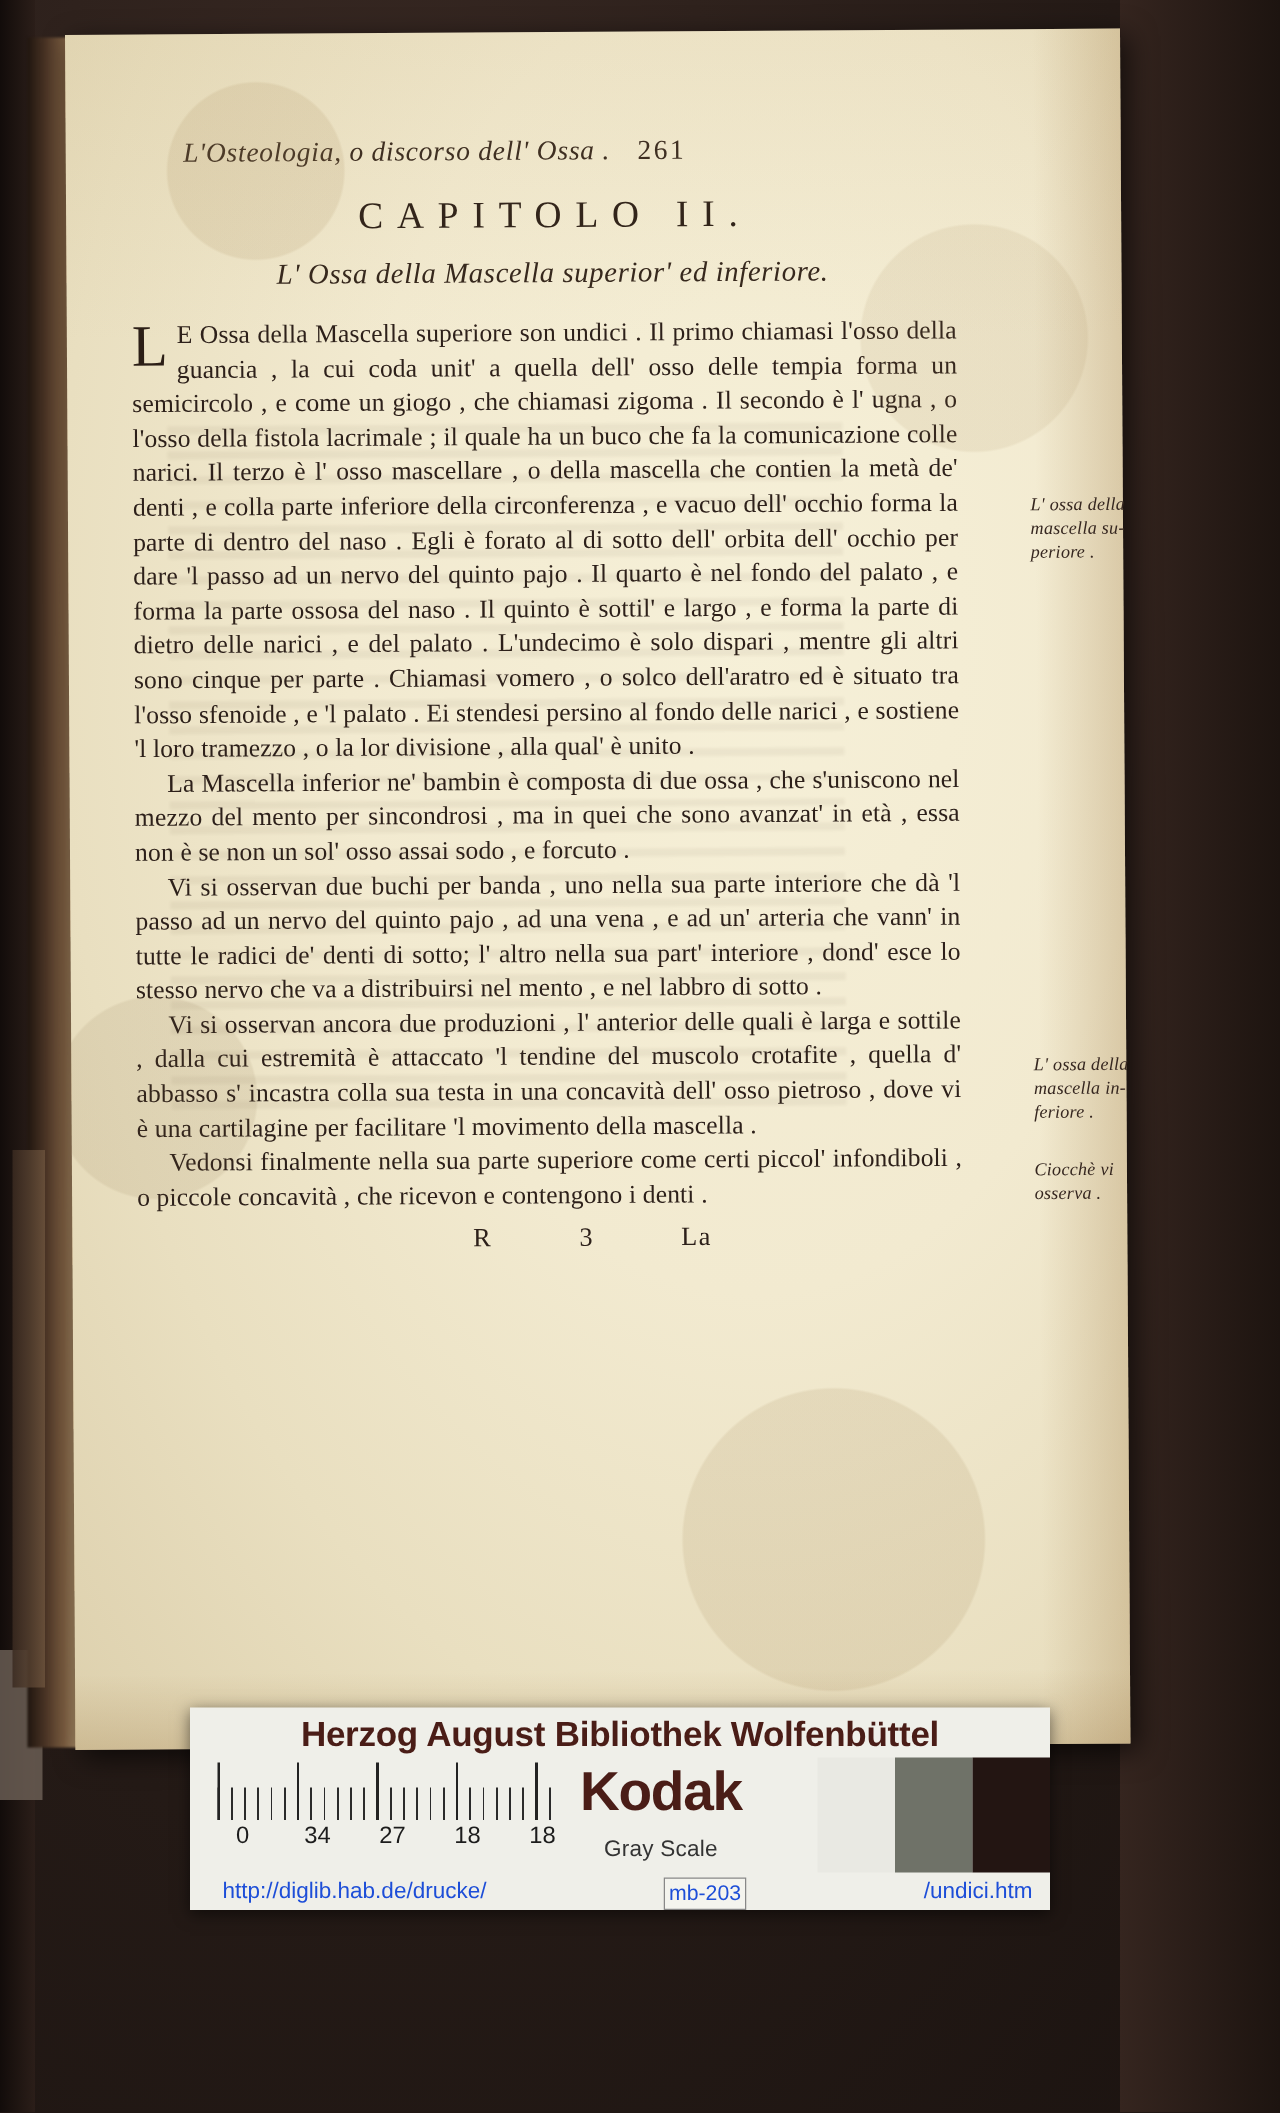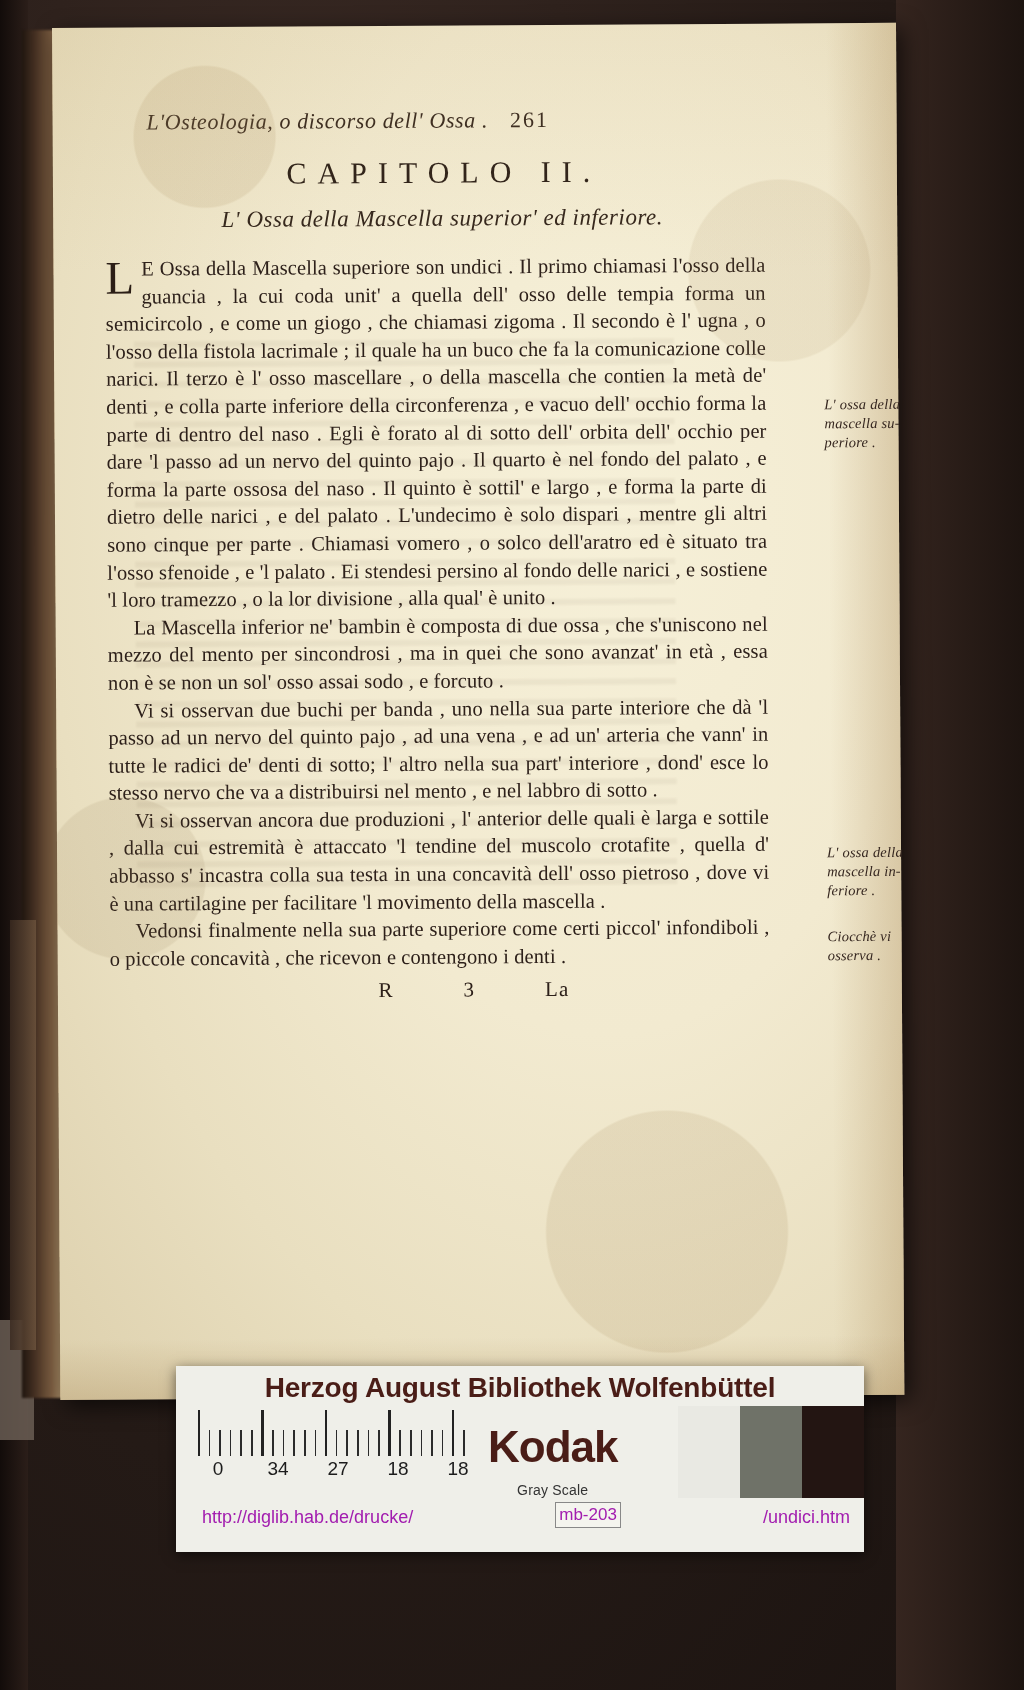--- a/index.html
+++ b/index.html
@@ -188,22 +188,22 @@
     display:flex;
     justify-content:center;
     gap: 70px;
     padding-left: 120px;
   }
   .sigline .sig-num { margin-left:-52px; }
 
   
   .target {
     position: absolute;
-    left: 176px; top: 1366px;
-    width: 688px; height: 186px;
+    left: 152px; top: 1366px;
+    width: 688px; height: 162px;
     background: #efefe9;
     box-shadow: 0 3px 12px rgba(0,0,0,.55);
   }
   .target-title {
     text-align:center;
     font-family: "Liberation Sans", sans-serif;
     font-weight: bold;
     font-size: 28px;
     color: #4a1d17;
     padding-top: 6px;
@@ -238,51 +238,51 @@
   .ruler-nums {
     position:absolute; left:-10px; top:52px; width: 300px;
     display:flex; gap:0;
     font-family:"Liberation Sans", sans-serif;
     font-size: 19px; color:#1c1c1c;
   }
   .ruler-nums span { width: 63.5px; text-align:center; }
   .kodak-wrap {
     flex: 1;
     display:flex;
-    align-items:flex-end;
+    align-items:center;
     padding-left: 18px;
   }
   .kodak {
     font-family:"Liberation Sans", sans-serif;
     font-weight: bold;
     font-size: 44px;
     color:#4a1d17;
     letter-spacing: -1px;
     line-height: 40px;
   }
   .grayscale-label {
     font-family:"Liberation Sans", sans-serif;
-    font-size: 14px;
+    font-size: 18px;
     color:#333;
     text-align:center;
     margin-top: 15px;
     letter-spacing:.2px;
   }
   .patches { display:flex; height:92px; }
   .patch { width: 62px; height:100%; }
   .p-white { background:#e9e9e3; }
   .p-gray  { background:#6f7268; }
   .p-black { background:#231512; }
   .target-bottom {
     display:flex;
-    align-items:flex-end;
+    align-items:flex-start;
     justify-content:space-between;
     font-family:"Liberation Sans", sans-serif;
     font-size: 18px;
-    color:#a21caf;
+    color:#1d4ed8;
     padding: 4px 14px 0 26px;
     white-space: nowrap;
     gap: 46px;
   }
   .target-bottom .mid-box {
     border: 1px solid #888;
     background:#f4f4ee;
     padding: 2px 3px;
     font-size: 17px;
   }

